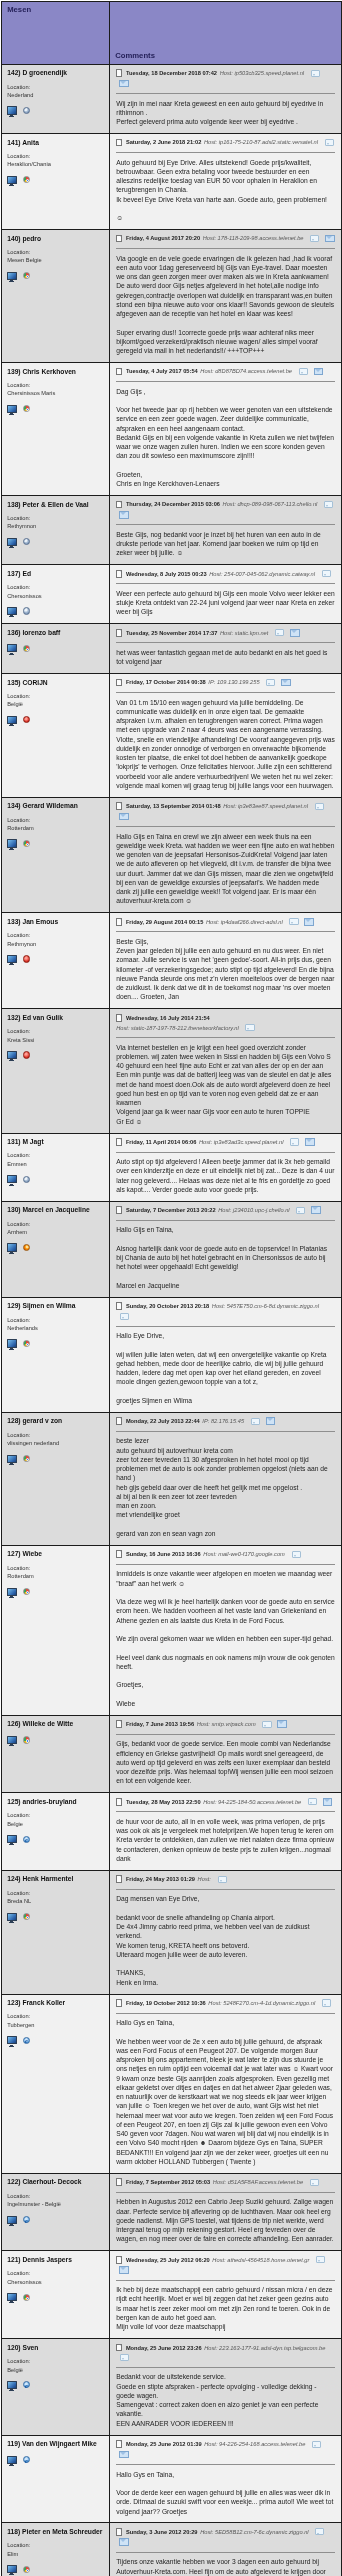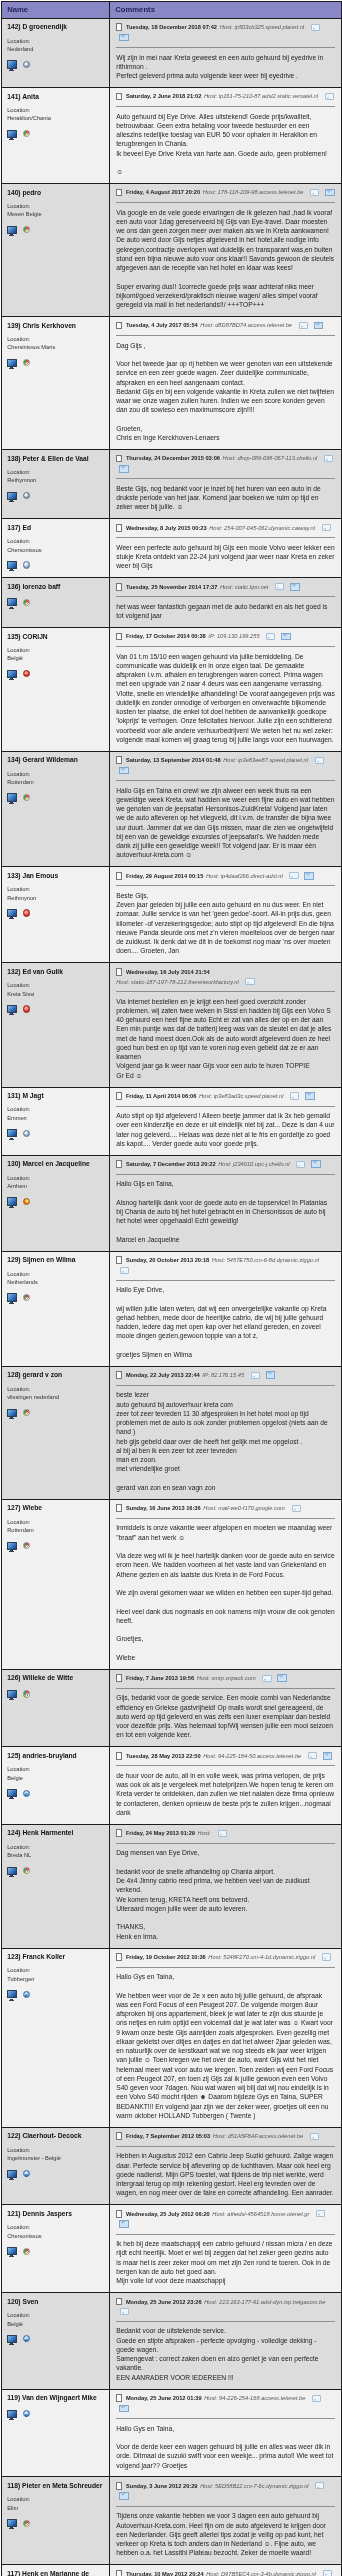--- a/index.html
+++ b/index.html
@@ -1,21 +1,21 @@
 <!DOCTYPE html>
 <html style="--header-bg: #8a87c6; --header-text: #26225a; --row-dark: #dcdcdc; --row-light: #f1f1f1;font-size:8.2px"><head>
 <meta charset="utf-8">
 <style>
   html,body{margin:0;padding:0;background:#ffffff;}
   body{width:343px;min-height:3091px;font-family:"Liberation Sans",sans-serif;}
   .guestbook{margin:1px;border:1px solid #1c1c1c;background:#fff;}
   .gb-header{display:flex;background:var(--header-bg,#8a87c6);}
   .h-cell{padding:3.1px 5.2px 3.6px;font-weight:bold;font-size:7.7px;color:var(--header-text,#26225a);box-sizing:border-box;}
   .h-name{width:108px;min-width:108px;border-right:0.5px solid #1c1c1c;}
-  .h-comments{flex:1;}
+  .h-comments{flex:1;margin-top:46px;}
   .entry{display:flex;border-top:0.5px solid #1c1c1c;}
   #rows .entry:nth-child(odd){background:var(--row-dark,#dcdcdc);}
   #rows .entry:nth-child(even){background:var(--row-light,#f1f1f1);}
   .name-cell{width:108px;min-width:108px;padding:4.6px 5.2px;border-right:0.5px solid #1c1c1c;box-sizing:border-box;}
   .entry-name{font-size:6.7px;font-weight:bold;color:#101010;line-height:1.3;}
   .entry-location{margin-top:4.6px;font-size:5.7px;color:#333;line-height:1.5;}
   .icon-row{margin-top:6.7px;display:flex;align-items:center;gap:5.2px;}
   .comment-cell{flex:1;padding:4.6px 6.2px 6.7px;box-sizing:border-box;min-width:0;}
   .meta-line{display:flex;align-items:center;gap:2.6px;flex-wrap:wrap;}
   .entry-date{font-size:5.7px;font-weight:bold;color:#222;}
@@ -39,21 +39,21 @@
   .icon-firefox{background:radial-gradient(circle at 62% 38%,#ffe29a 0 18%,#ff9500 45%,#d95b00 80%,#9e3c00 100%);border:0.5px solid #9c5a14;}
   .icon-ie{background:radial-gradient(circle at 45% 40%,#cfe6fb 0 25%,#5aa4e0 70%,#2a6db6 100%);border:0.5px solid #3a6ea5;}
   .icon-ie::before{content:'e';position:absolute;left:1.5px;top:-0.5px;font:bold italic 6.2px "Liberation Serif",serif;color:#0d4f9e;}
   .icon-opera{background:radial-gradient(circle at 42% 35%,#ff9d92 0 18%,#e03c31 60%,#9c1006 100%);border:0.5px solid #8f1a10;}
 </style>
 </head>
 <body>
 
 <div class="guestbook">
   <div class="gb-header">
-    <div class="h-cell h-name">Name</div>
+    <div class="h-cell h-name">Mesen</div>
     <div class="h-cell h-comments">Comments</div>
   </div>
   <div id="rows">
   <div class="entry">
     <div class="name-cell">
       <div class="entry-name">142) D groenendijk</div>
       <div class="entry-location">
         <div>Location:</div>
         <div class="loc-val">Nederland</div>
       </div>

